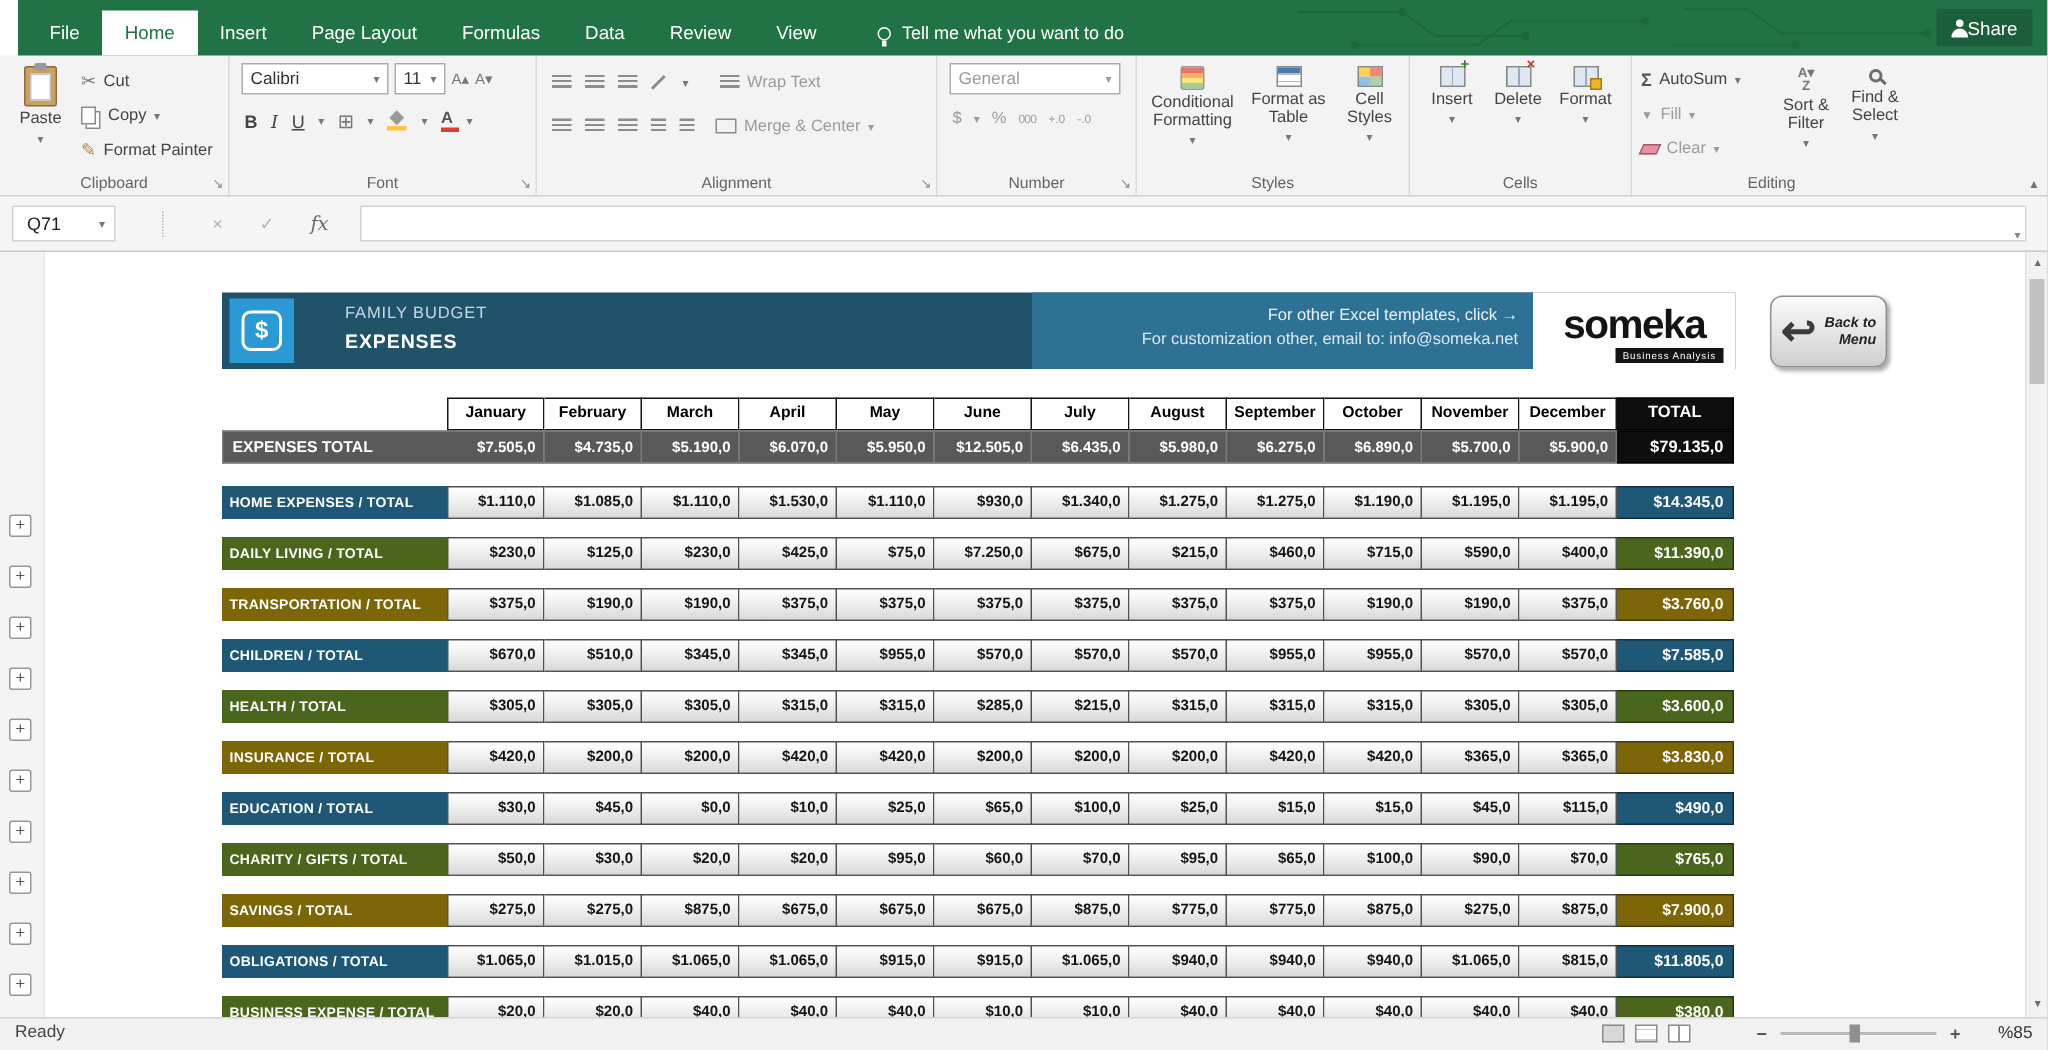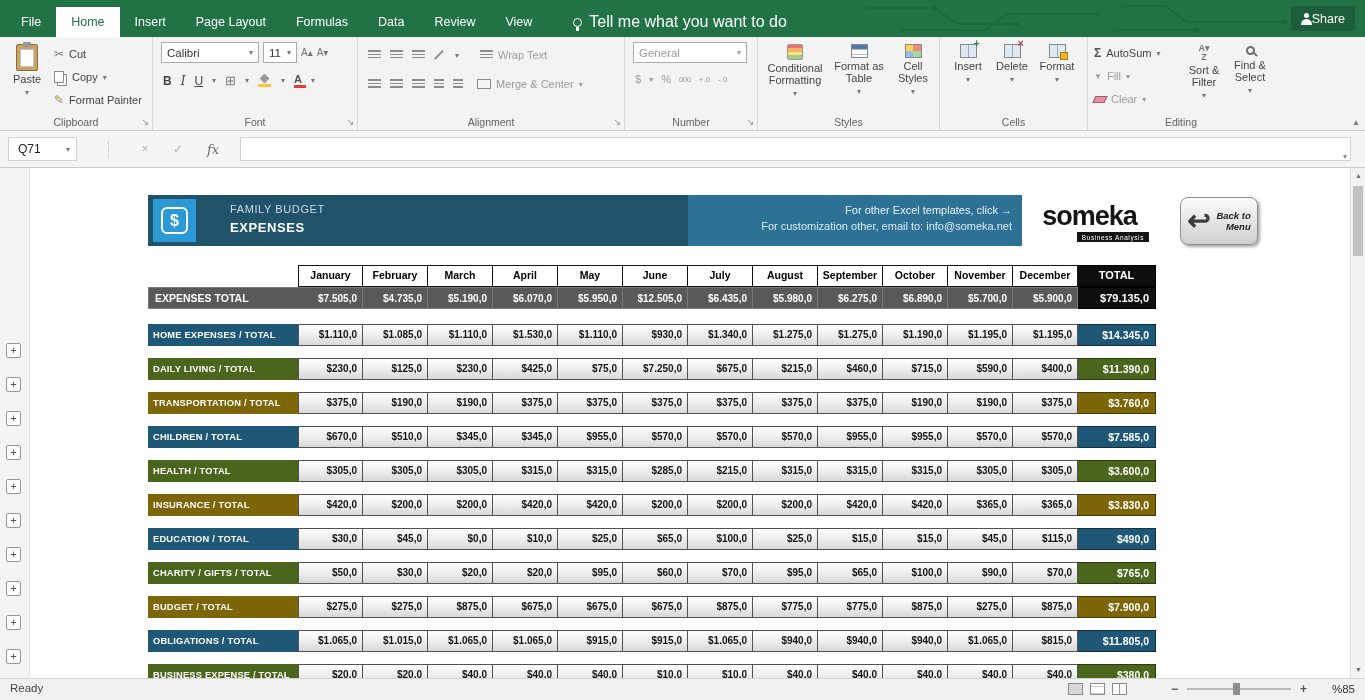--- a/index.html
+++ b/index.html
@@ -1,26 +1,26 @@
 <!DOCTYPE html>
 <html style="--excel-green: #217346; --row-blue: #1e5876; --row-green: #4a661c; --row-gold: #7d6608; --row-gray: #595959; --row-black: #0e0e0e; --banner-dark: #205369; --banner-light: #2d7194; --icon-tile-blue: #2b99d4;"><head>
 <meta charset="utf-8">
 <style>
   * { box-sizing: border-box; }
   html,body { margin:0; padding:0; }
   body { font-family:"Liberation Sans", sans-serif; background:#9a9a9a; }
   #app { position:relative; width:1365px; height:700px; background:#fff; overflow:hidden; }
 
   
-  .titlebar { position:absolute; top:0; left:0; right:0; height:37px; background:var(--excel-green); color:#fff; z-index:5; }
+  .titlebar { position:absolute; top:0; left:12px; right:0; height:37px; background:var(--excel-green); color:#fff; z-index:5; }
   .circuit { position:absolute; right:70px; top:0; opacity:.55; pointer-events:none; }
   .tabs { position:absolute; left:6px; bottom:0; display:flex; align-items:flex-end; height:37px; }
   .tab { height:30px; display:flex; align-items:center; padding:0 15px; font-size:12.5px; color:#fff; cursor:default; white-space:nowrap; }
   .tab.active { background:#fff; color:var(--excel-green); }
-  .tellme { display:flex; align-items:center; gap:7px; height:30px; margin-left:26px; font-size:16px; color:#fff; }
+  .tellme { display:flex; align-items:center; gap:7px; height:30px; margin-left:26px; font-size:12px; color:#fff; }
   .ic-bulb { width:9px; height:9px; border:1.4px solid #fff; border-radius:50%; position:relative; }
   .ic-bulb::after { content:""; position:absolute; left:2px; bottom:-5px; width:3px; height:4px; background:#fff; }
   .sharebtn { position:absolute; right:10px; top:6px; height:25px; display:flex; align-items:center; gap:0; padding:0 10px; font-size:12.5px; border-radius:2px; background:rgba(0,0,0,0.18); }
   .ic-person { width:11px; height:12px; position:relative; }
   .ic-person::before { content:""; position:absolute; top:0; left:3px; width:5px; height:5px; border-radius:50%; background:#fff; }
   .ic-person::after { content:""; position:absolute; bottom:0; left:0; width:11px; height:6px; border-radius:6px 6px 0 0; background:#fff; }
 
   
   .ribbon { position:absolute; top:37px; left:0; right:0; height:94px; background:#f3f3f3; border-bottom:1px solid #d0d0d0; color:#444; z-index:4; }
   .rgroup { position:absolute; top:0; height:93px; border-right:1px solid #dadada; }
@@ -566,21 +566,21 @@
           <div class="d-cell">$60,0</div>
           <div class="d-cell">$70,0</div>
           <div class="d-cell">$95,0</div>
           <div class="d-cell">$65,0</div>
           <div class="d-cell">$100,0</div>
           <div class="d-cell">$90,0</div>
           <div class="d-cell">$70,0</div>
           <div class="t-cell">$765,0</div>
         </div>
         <div class="trow cat gold" style="margin-bottom: 12px;">
-          <div class="cat-label">BUDGET  / TOTAL</div>
+          <div class="cat-label">SAVINGS  / TOTAL</div>
           <div class="d-cell">$275,0</div>
           <div class="d-cell">$275,0</div>
           <div class="d-cell">$875,0</div>
           <div class="d-cell">$675,0</div>
           <div class="d-cell">$675,0</div>
           <div class="d-cell">$675,0</div>
           <div class="d-cell">$875,0</div>
           <div class="d-cell">$775,0</div>
           <div class="d-cell">$775,0</div>
           <div class="d-cell">$875,0</div>

